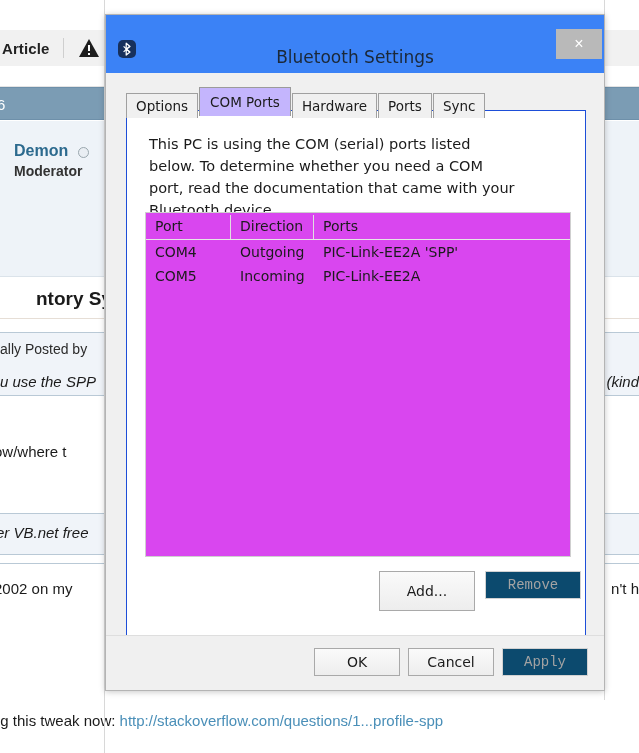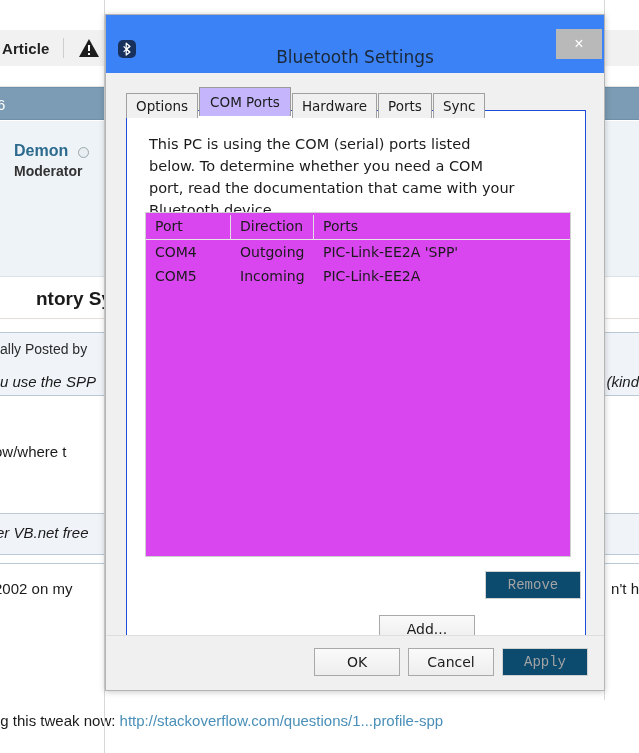--- a/index.html
+++ b/index.html
@@ -354,21 +354,21 @@
     color: #a3a3a3;
     background: #0c4a6e;
     border-color: #d2d2d2;
     cursor: default;
     font-family: Liberation Mono, monospace;
   }
 
   .btn-add {
     position: absolute;
     left: 252px; top: 460px;
-    width: 96px; height: 28px; margin-top: 44px;
+    width: 96px; height: 40px;
   }
   .btn-remove {
     position: absolute;
     left: 358px; top: 460px;
     width: 96px; height: 28px;
   }
 
   .footer-bar {
     position: absolute;
     left: 0; bottom: 0;

